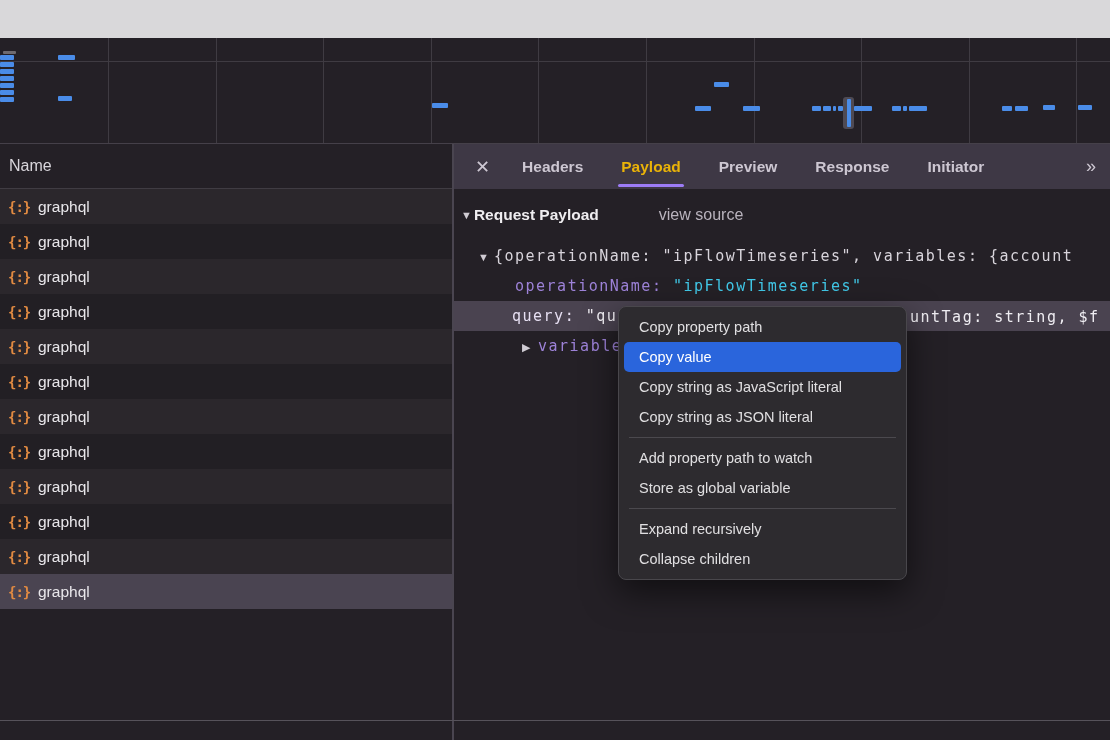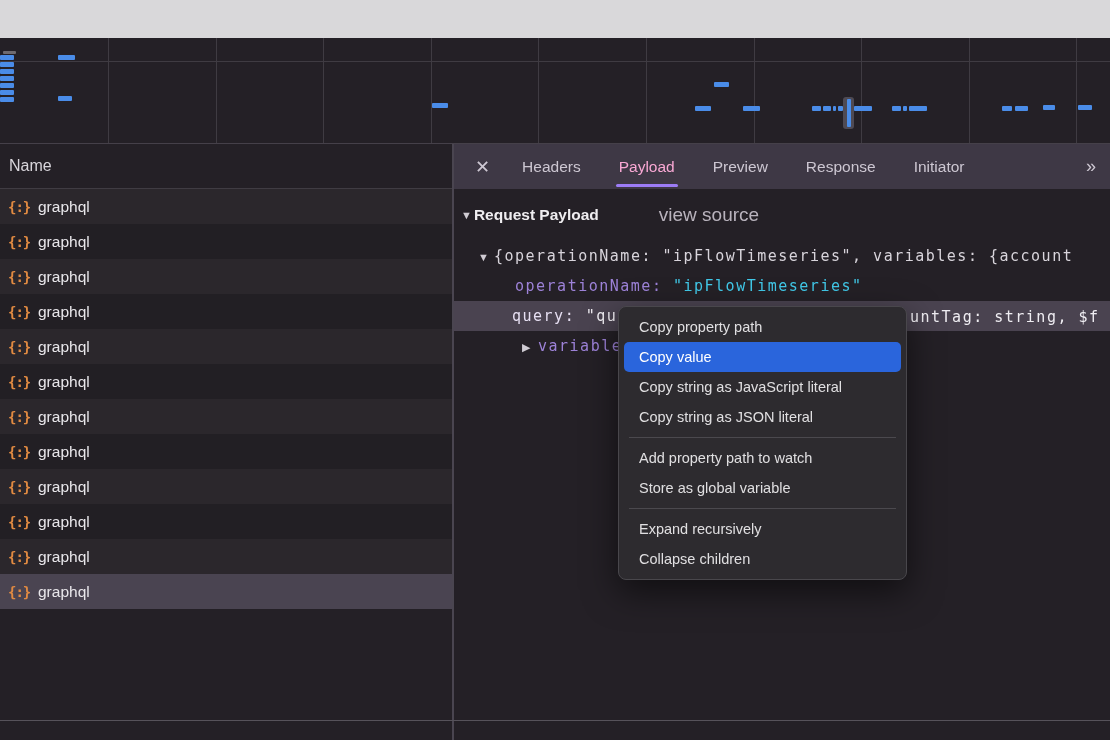--- a/index.html
+++ b/index.html
@@ -36,32 +36,32 @@
   .vdivider{position:absolute;left:452px;top:106px;width:2px;height:621px;background:#4a4550;}
   .hdivider{position:absolute;left:0;top:682px;width:1110px;height:1px;background:#56525a;}
   .bottom-dark{position:absolute;left:0;top:727px;width:1110px;height:10px;background:#1a171b;}
   .bottom-light{position:absolute;left:0;top:737px;width:1110px;height:3px;background:#d9d8da;}
   
   .tabbar{position:absolute;left:453px;top:106px;width:657px;height:45px;
     background:#3e3845;display:flex;align-items:center;}
   .close-btn{color:#cdc7d2;font-size:18px;margin-left:22px;cursor:pointer;}
   .tabs{display:flex;gap:38px;margin-left:32px;height:100%;align-items:center;}
   .tab{position:relative;height:100%;display:flex;align-items:center;
-    color:#cdc7d2;font-size:15.5px;cursor:pointer;}
-  .tab.active{color:#f9a8d4;}
+    color:#cdc7d2;font-size:15.5px;cursor:pointer;font-weight:bold;}
+  .tab.active{color:#eab308;}
   .tab.active::after{content:"";position:absolute;left:-3px;right:-3px;bottom:2px;
     height:3px;border-radius:2px;background:var(--underline-purple,#9c7cf6);}
   .overflow-btn{position:absolute;right:16px;color:#cdc7d2;font-size:18px;
     letter-spacing:-2px;cursor:pointer;}
   
   .rp-header{position:absolute;left:453px;top:163px;width:657px;height:28px;
     display:flex;align-items:center;padding-left:8px;box-sizing:border-box;}
   .rp-twisty{color:#d0ccd3;font-size:11px;margin-right:2px;}
   .rp-title{color:#efedf0;font-size:15.5px;font-weight:bold;}
-  .view-source{color:#b9b3bd;font-size:19px;margin-left:60px;cursor:pointer;}
+  .view-source{color:#b9b3bd;font-size:16px;margin-left:60px;cursor:pointer;}
   .tree-line{position:absolute;left:453px;width:657px;height:30px;line-height:30px;
     font-family:"DejaVu Sans Mono",monospace;font-size:15px;letter-spacing:1.5px;
     white-space:nowrap;overflow:hidden;box-sizing:border-box;color:#d8d4db;}
   .tree-line .twisty{font-family:"Liberation Sans",sans-serif;font-size:11px;
     letter-spacing:0;color:#d0ccd3;display:inline-block;width:16px;}
   .t-dim{color:#d8d4db;}
   .t-key{color:var(--key-purple,#9d82d8);}
   .t-str{color:var(--string-cyan,#41c8e8);}
   .t-key-sel{color:#e6dff2;}
   .t-white{color:#efedf2;}

